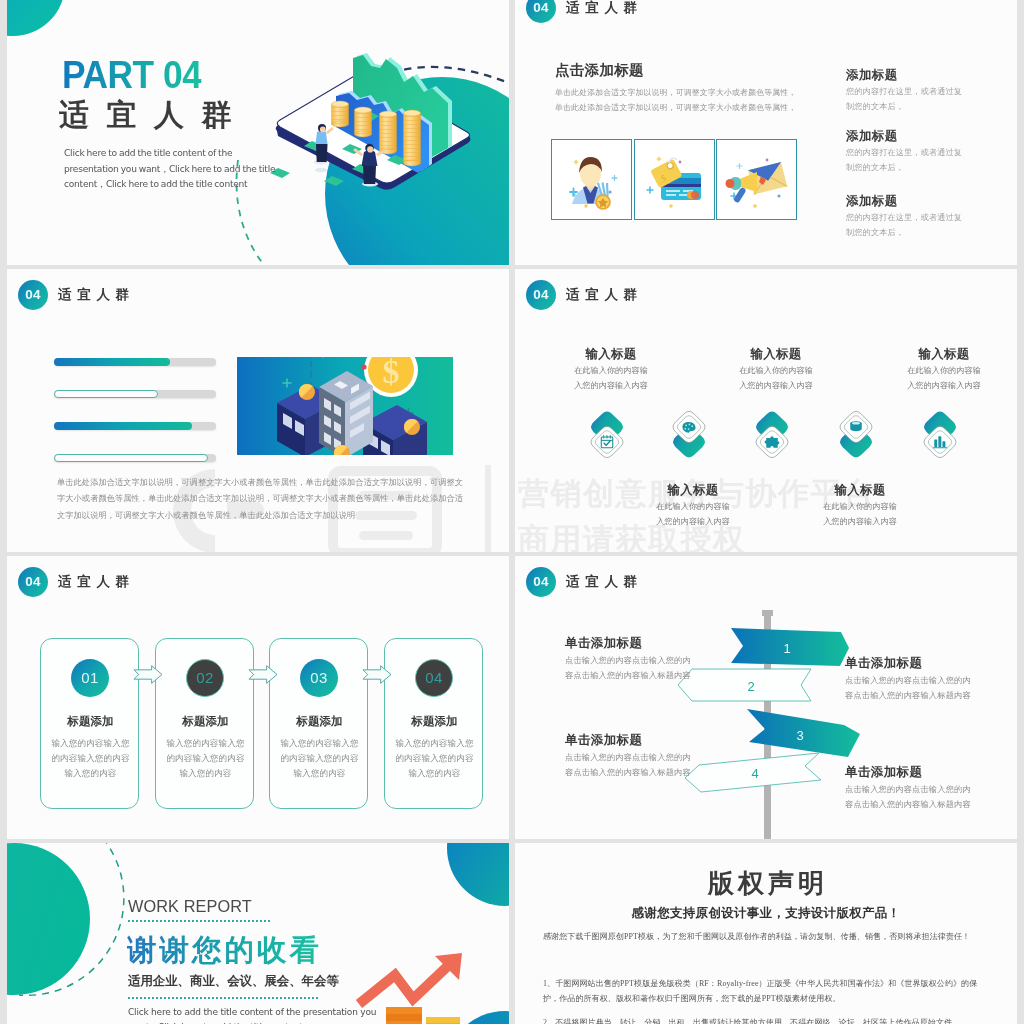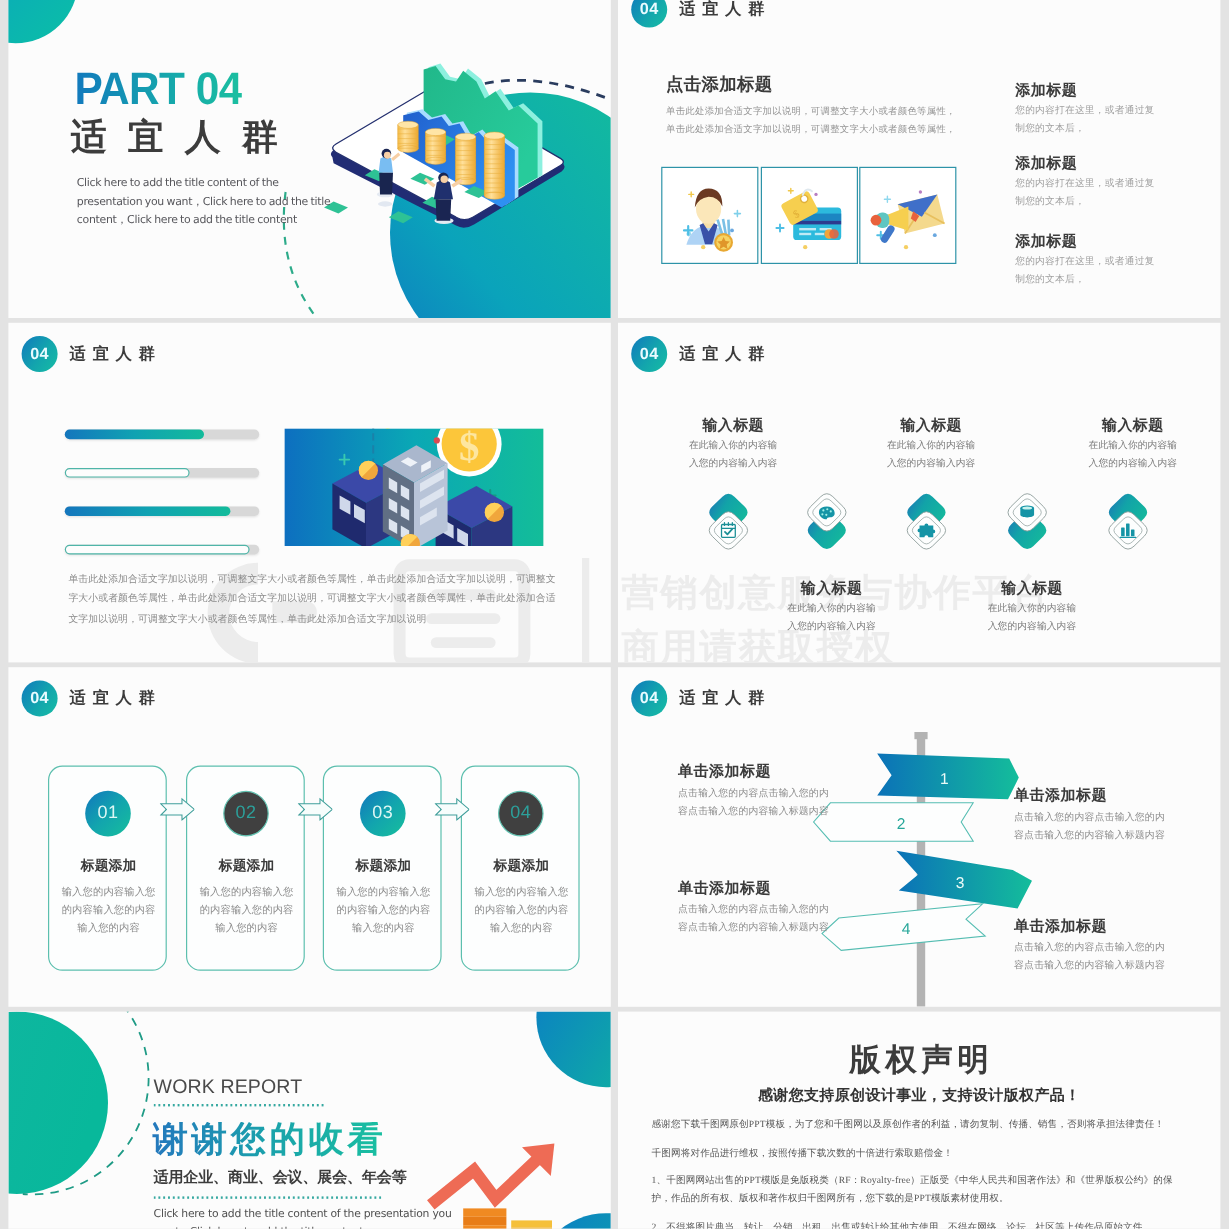--- a/index.html
+++ b/index.html
@@ -619,17 +619,16 @@
     <div class="abs dl1"></div>
     <div class="abs xx cn">谢谢您的收看</div>
     <div class="abs yy cn">适用企业、商业、会议、展会、年会等</div>
     <div class="abs dl2"></div>
     <div class="abs zz">Click here to add the title content of the presentation you want，Click here to add the title content</div>
   </div>
   <div class="slide s8">
     <div class="abs cs cn">感谢您支持原创设计事业，支持设计版权产品！</div>
     <div class="abs cw cn">版权声明</div>
     <div class="cp cn" style="top:86px">感谢您下载千图网原创PPT模板，为了您和千图网以及原创作者的利益，请勿复制、传播、销售，否则将承担法律责任！</div>
-    <div class="cp cn" style="top:110px">千图网将对作品进行维权，按照传播下载次数的十倍进行索取赔偿金！</div>
     <div class="cp cn" style="top:133px;white-space:normal">1、千图网网站出售的PPT模版是免版税类（RF：Royalty-free）正版受《中华人民共和国著作法》和《世界版权公约》的保护，作品的所有权、版权和著作权归千图网所有，您下载的是PPT模版素材使用权。</div>
     <div class="cp cn" style="top:172px;white-space:normal">2、不得将图片典当、转让、分销、出租、出售或转让给其他方使用，不得在网络、论坛、社区等上传作品原始文件。</div>
   </div>
 </div>
 
 </body></html>

